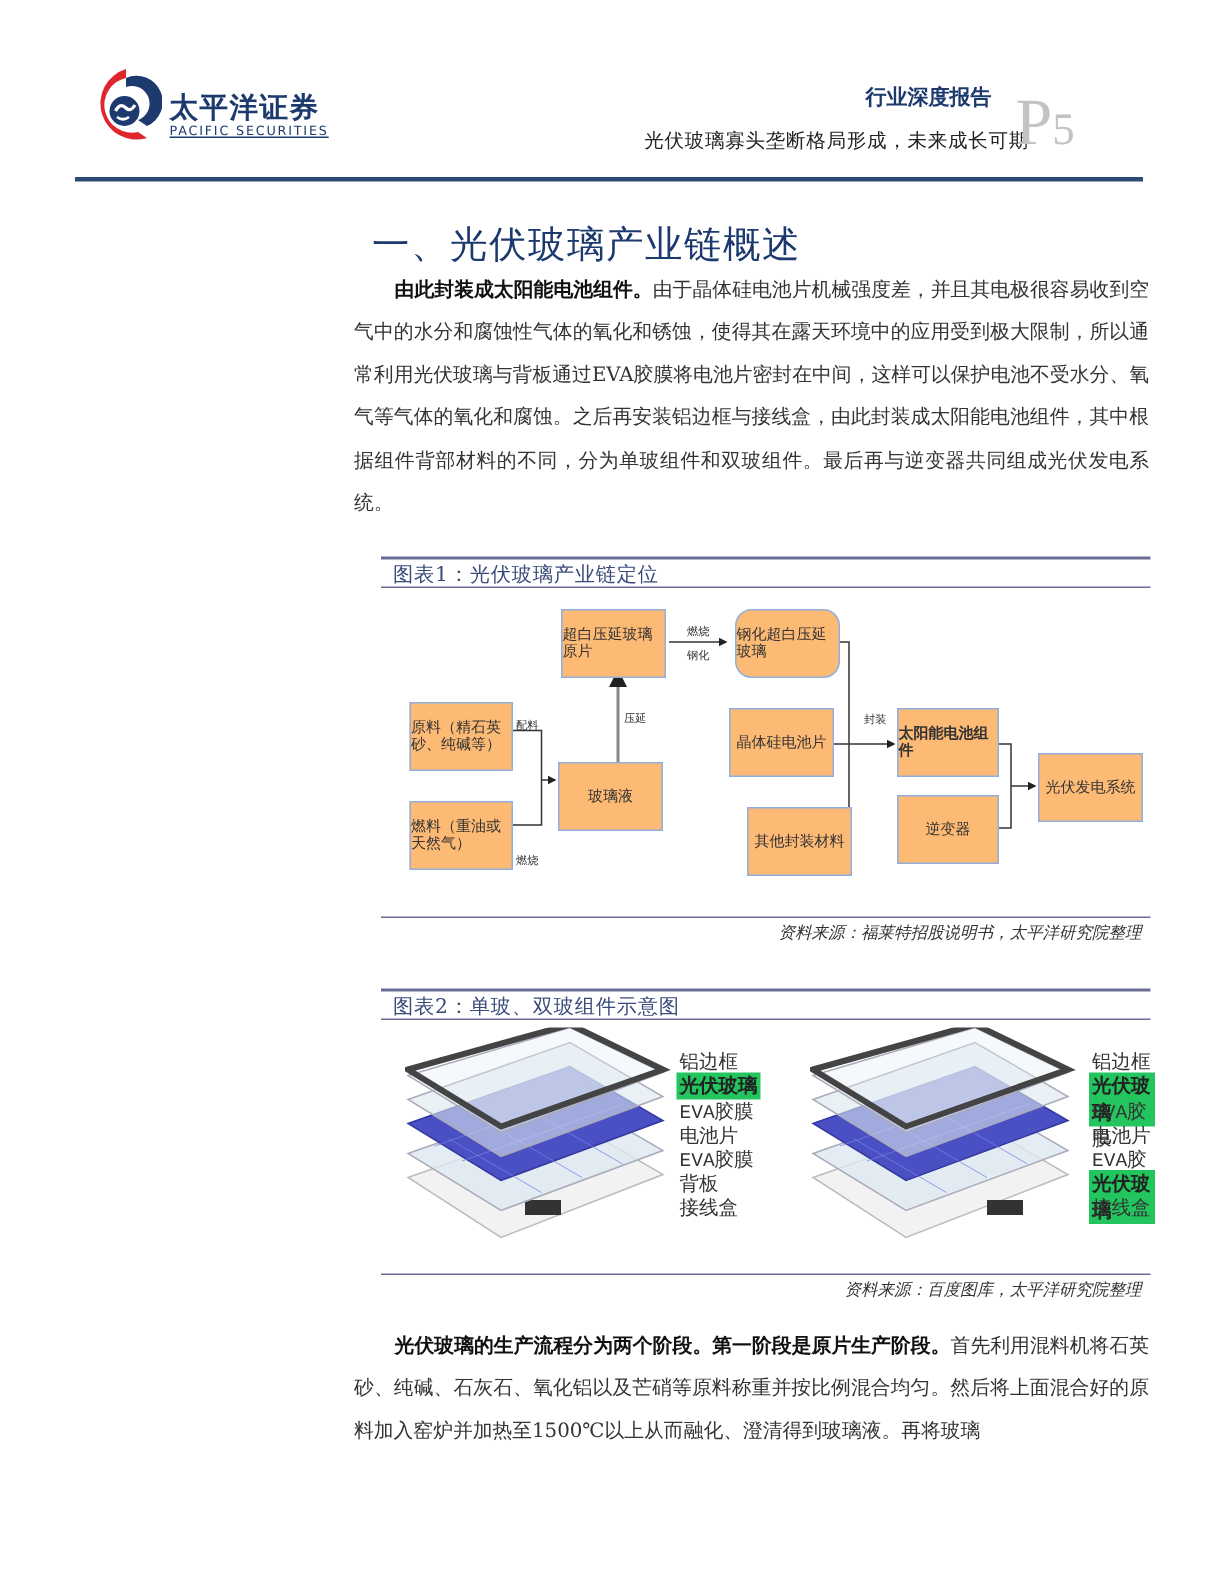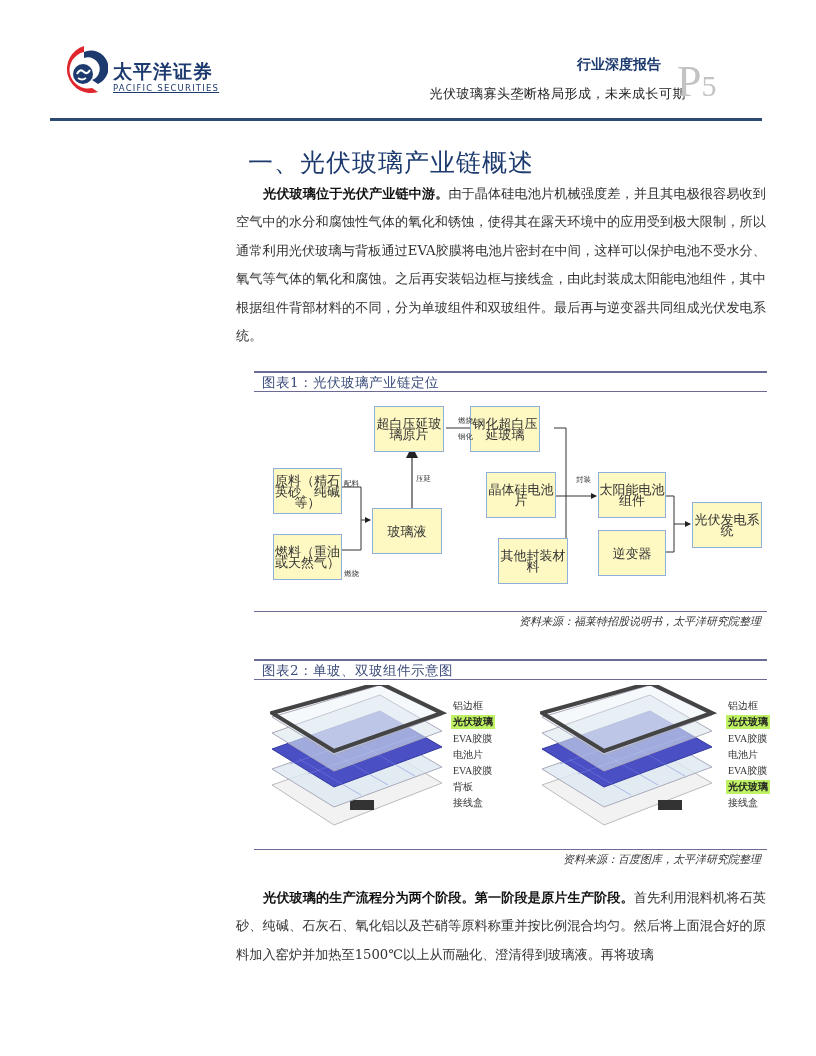--- a/index.html
+++ b/index.html
@@ -26,27 +26,27 @@
   .para b { color:#111; }
   .p1 { top:180px; }
   .p2 { top:884px; }
 
   
   .fig-rule-top { height:2px; background:#6b6b96; }
   .fig-title { font-size:13.5px; color:#3a4b7a; letter-spacing:0.5px; }
   .fig-rule-bot { height:1px; background:#6b6b96; }
   .src { font-size:11px; font-style:italic; color:#333; }
 
-  .box { position:absolute; background:#fef9c3; border:1px solid #8fb0dc;
-         font-family:"DejaVu Sans","Liberation Sans",sans-serif; font-size:13px; color:#333;
-         display:flex; align-items:center; justify-content:center; text-align:center; line-height:11px; }
+  .box { position:absolute; background:#fdba74; border:1px solid #8fb0dc;
+         font-family:"DejaVu Sans","Liberation Sans",sans-serif; font-size:10px; color:#333;
+         display:flex; align-items:center; justify-content:center; text-align:left; line-height:11px; }
   .edge-lbl { position:absolute; font-family:"DejaVu Sans","Liberation Sans",sans-serif; font-size:7.5px; color:#333;text-align:center; }
 
-  .layer-lbl { position:absolute; font-family:Liberation Serif, serif; font-size:10px; color:#333; }
-  .layer-lbl.hl { background:#bef264; font-weight:bold; color:#222; padding:0 2px; }
+  .layer-lbl { position:absolute; font-family:Liberation Mono, monospace; font-size:13px; color:#333; }
+  .layer-lbl.hl { background:#22c55e; font-weight:bold; color:#222; padding:0 2px; }
 </style>
 </head>
 <body>
 
 <svg class="abs logo-mark" viewBox="0 0 50 52">
   <path d="M26 2 A24 24 0 1 0 40 48 L34 44 A17 17 0 1 1 26 8 Z" fill="#e0262d"></path>
   <path d="M26 8 A17 17 0 0 1 40 40 L34 36 A11 11 0 0 0 26 14 Z" fill="#1d3a6e"></path>
   <circle cx="25" cy="30" r="10" fill="#1d3a6e"></circle>
   <path d="M19 30 q3 -6 7 -2 q3 3 6 -2" stroke="#fff" stroke-width="2.2" fill="none"></path>
   <path d="M20 34 q4 3 8 0" stroke="#fff" stroke-width="1.8" fill="none"></path>
@@ -54,21 +54,21 @@
 <div class="abs logo-cn">太平洋证券</div>
 <div class="abs logo-en">PACIFIC SECURITIES</div>
 
 <div class="abs hdr-type">行业深度报告</div>
 <div class="abs hdr-sub">光伏玻璃寡头垄断格局形成，未来成长可期</div>
 <div class="abs hdr-page"><span>P</span><small>5</small></div>
 <div class="abs hdr-rule"></div>
 
 <div class="abs h1">一、光伏玻璃产业链概述</div>
 <div class="abs para p1">
-  <span style="display:inline-block;width:27px"></span><b>光伏玻璃位于光伏产业链中游。</b><span>由于晶体硅电池片机械强度差，并且其电极很容易收到空气中的水分和腐蚀性气体的氧化和锈蚀，使得其在露天环境中的应用受到极大限制，所以通常利用光伏玻璃与背板通过EVA胶膜将电池片密封在中间，这样可以保护电池不受水分、氧气等气体的氧化和腐蚀。之后再安装铝边框与接线盒，由此封装成太阳能电池组件，其中根据组件背部材料的不同，分为单玻组件和双玻组件。最后再与逆变器共同组成光伏发电系统。</span>
+  <span style="display:inline-block;width:27px"></span><b>由此封装成太阳能电池组件。</b><span>由于晶体硅电池片机械强度差，并且其电极很容易收到空气中的水分和腐蚀性气体的氧化和锈蚀，使得其在露天环境中的应用受到极大限制，所以通常利用光伏玻璃与背板通过EVA胶膜将电池片密封在中间，这样可以保护电池不受水分、氧气等气体的氧化和腐蚀。之后再安装铝边框与接线盒，由此封装成太阳能电池组件，其中根据组件背部材料的不同，分为单玻组件和双玻组件。最后再与逆变器共同组成光伏发电系统。</span>
 </div>
 
 <div class="abs fig-rule-top" style="left:254px;top:371px;width:513px;"></div>
 <div class="abs fig-title" style="left:262px;top:374px;">图表1：光伏玻璃产业链定位</div>
 <div class="abs fig-rule-bot" style="left:254px;top:391px;width:513px;"></div>
 
 <div class="abs" style="left:254px;top:392px;width:513px;height:218px;">
   <svg width="513" height="218" style="position:absolute;left:0;top:0">
     <defs>
       <marker id="ah" markerWidth="6" markerHeight="6" refX="5" refY="3" orient="auto">
@@ -87,24 +87,24 @@
     <line x1="300" y1="104" x2="342" y2="104" stroke="#333" stroke-width="1" marker-end="url(#ah)"></line>
 
     <polyline points="410,104 420,104 420,160 410,160" fill="none" stroke="#333" stroke-width="1"></polyline>
     <line x1="420" y1="132" x2="436" y2="132" stroke="#333" stroke-width="1" marker-end="url(#ah)"></line>
   </svg>
 
   <div class="box" style="left:19px;top:76px;width:67px;height:44px;">原料（精石英砂、纯碱等）</div>
   <div class="box" style="left:19px;top:142px;width:67px;height:44px;">燃料（重油或天然气）</div>
   <div class="box" style="left:118px;top:116px;width:68px;height:44px;">玻璃液</div>
   <div class="box" style="left:120px;top:14px;width:68px;height:44px;">超白压延玻璃原片</div>
-  <div class="box" style="left:216px;top:14px;width:68px;height:44px;">钢化超白压延玻璃</div>
+  <div class="box" style="left:236px;top:14px;width:68px;height:44px;border-radius:11px;">钢化超白压延玻璃</div>
   <div class="box" style="left:232px;top:80px;width:68px;height:44px;">晶体硅电池片</div>
   <div class="box" style="left:244px;top:146px;width:68px;height:44px;">其他封装材料</div>
-  <div class="box" style="left:344px;top:80px;width:66px;height:44px;">太阳能电池组件</div>
+  <div class="box" style="left:344px;top:80px;width:66px;height:44px;font-weight:bold;">太阳能电池组件</div>
   <div class="box" style="left:344px;top:138px;width:66px;height:44px;">逆变器</div>
   <div class="box" style="left:438px;top:110px;width:68px;height:44px;">光伏发电系统</div>
 
   <div class="edge-lbl" style="left:90px;top:87px;">配料</div>
   <div class="edge-lbl" style="left:90px;top:177px;">燃烧</div>
   <div class="edge-lbl" style="left:162px;top:82px;">压延</div>
   <div class="edge-lbl" style="left:204px;top:24px;">燃烧</div>
   <div class="edge-lbl" style="left:204px;top:40px;">钢化</div>
   <div class="edge-lbl" style="left:322px;top:83px;">封装</div>
 </div>

